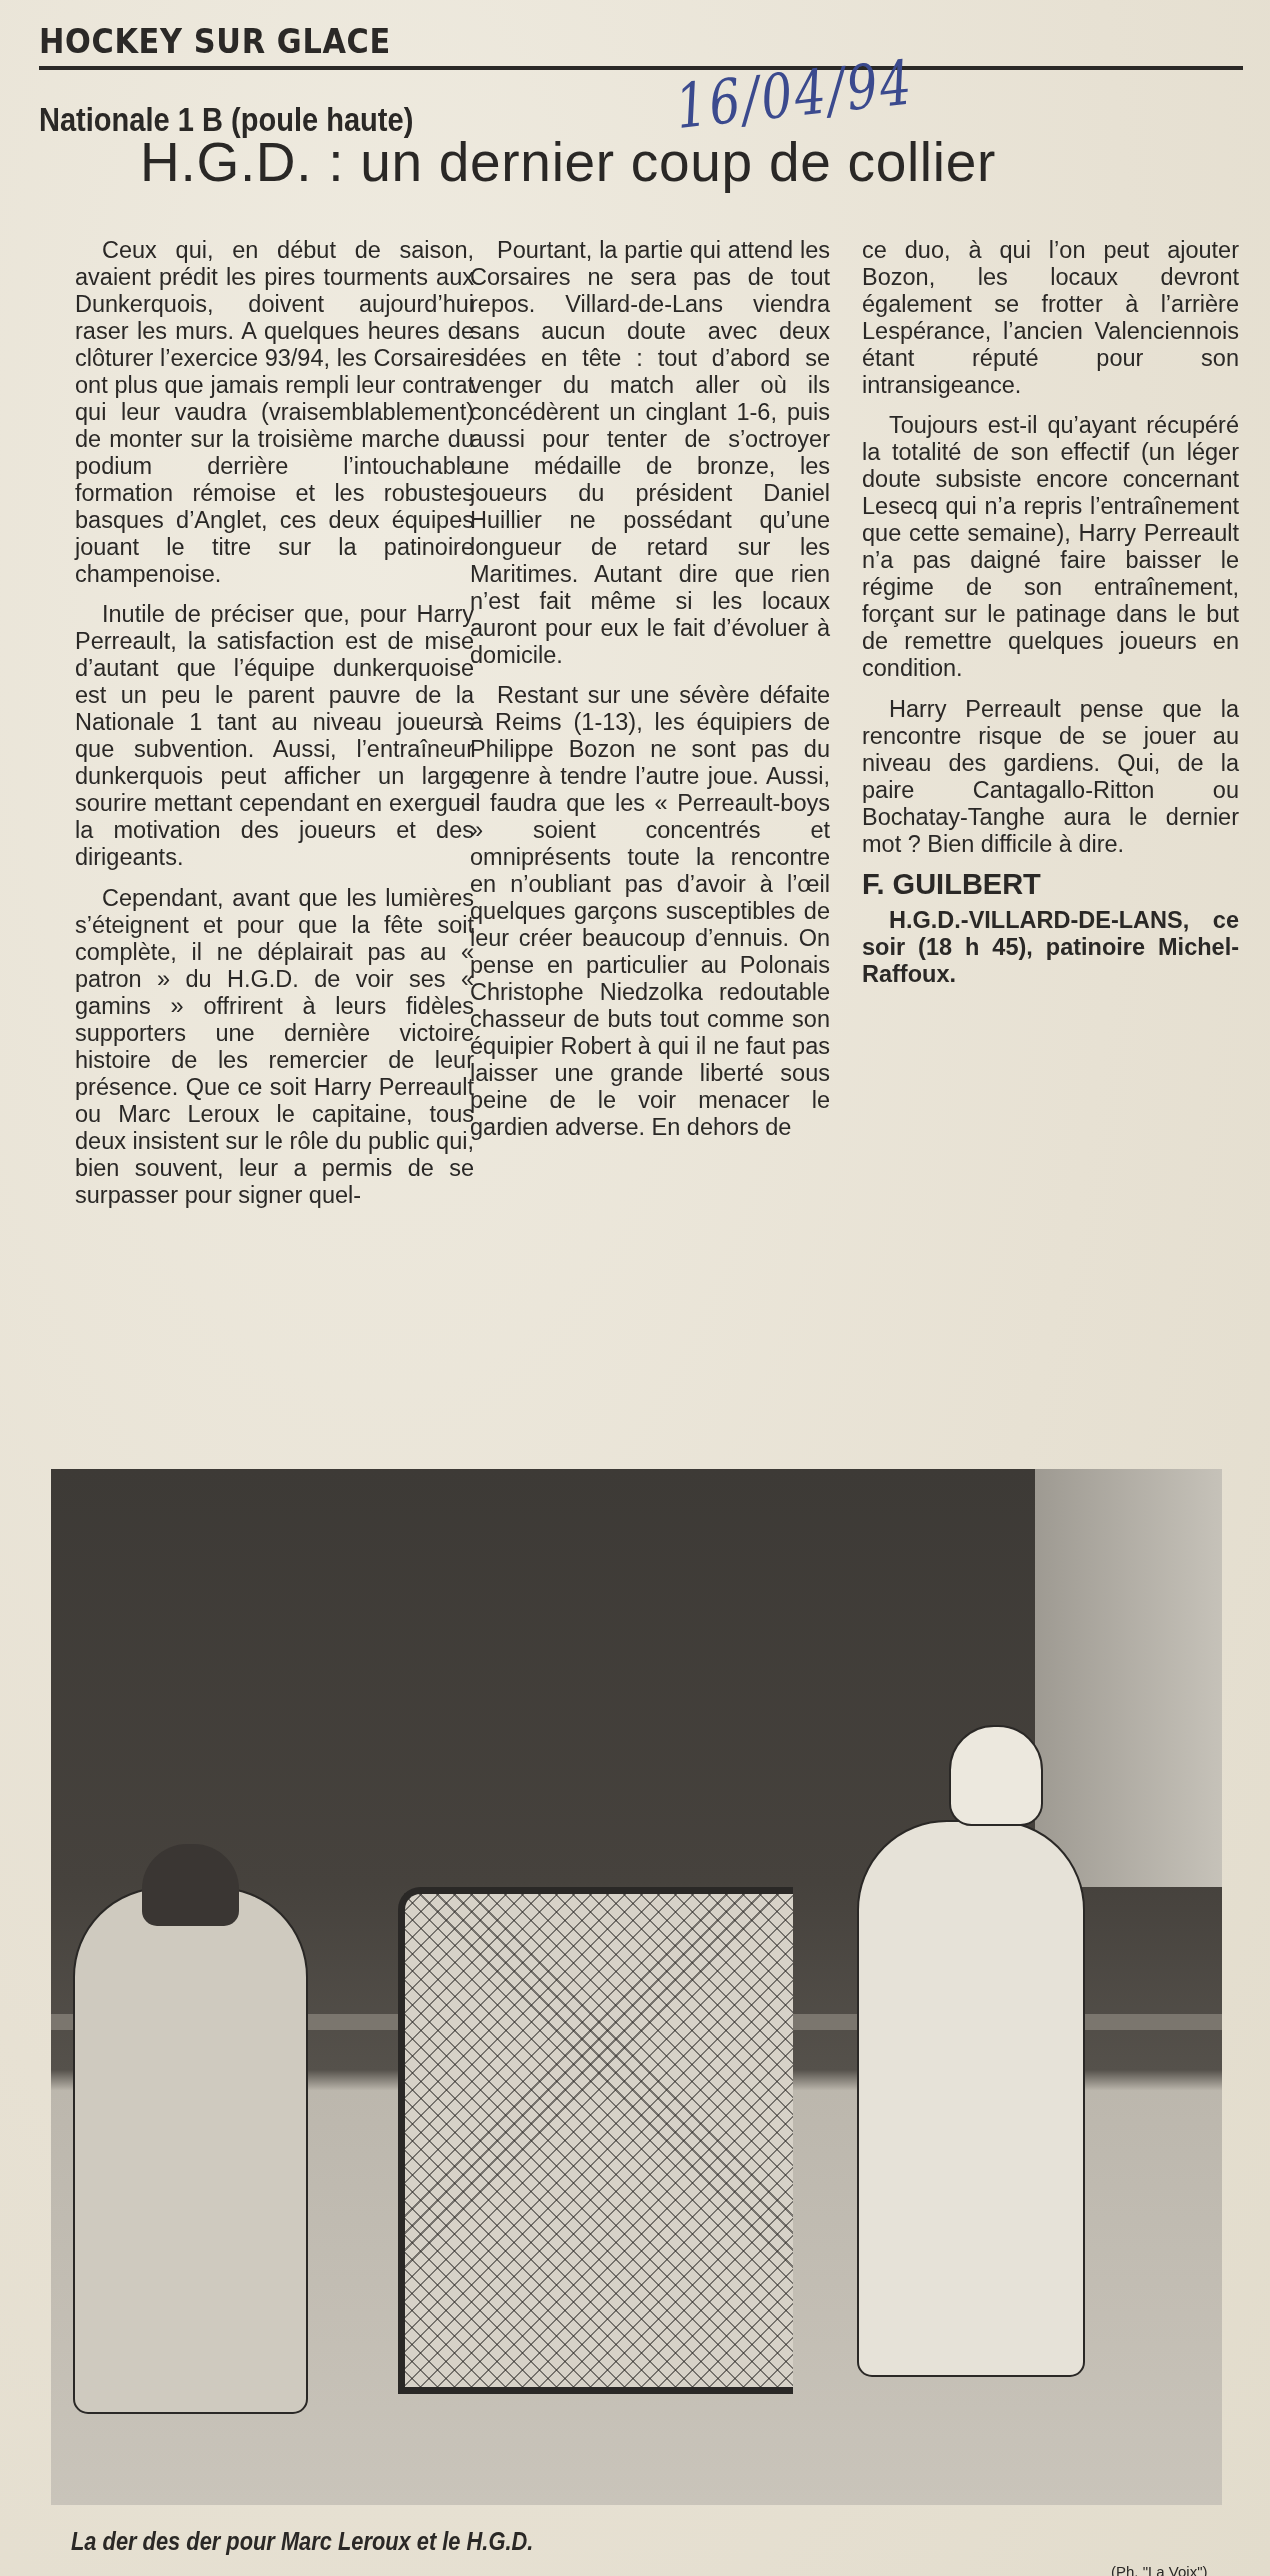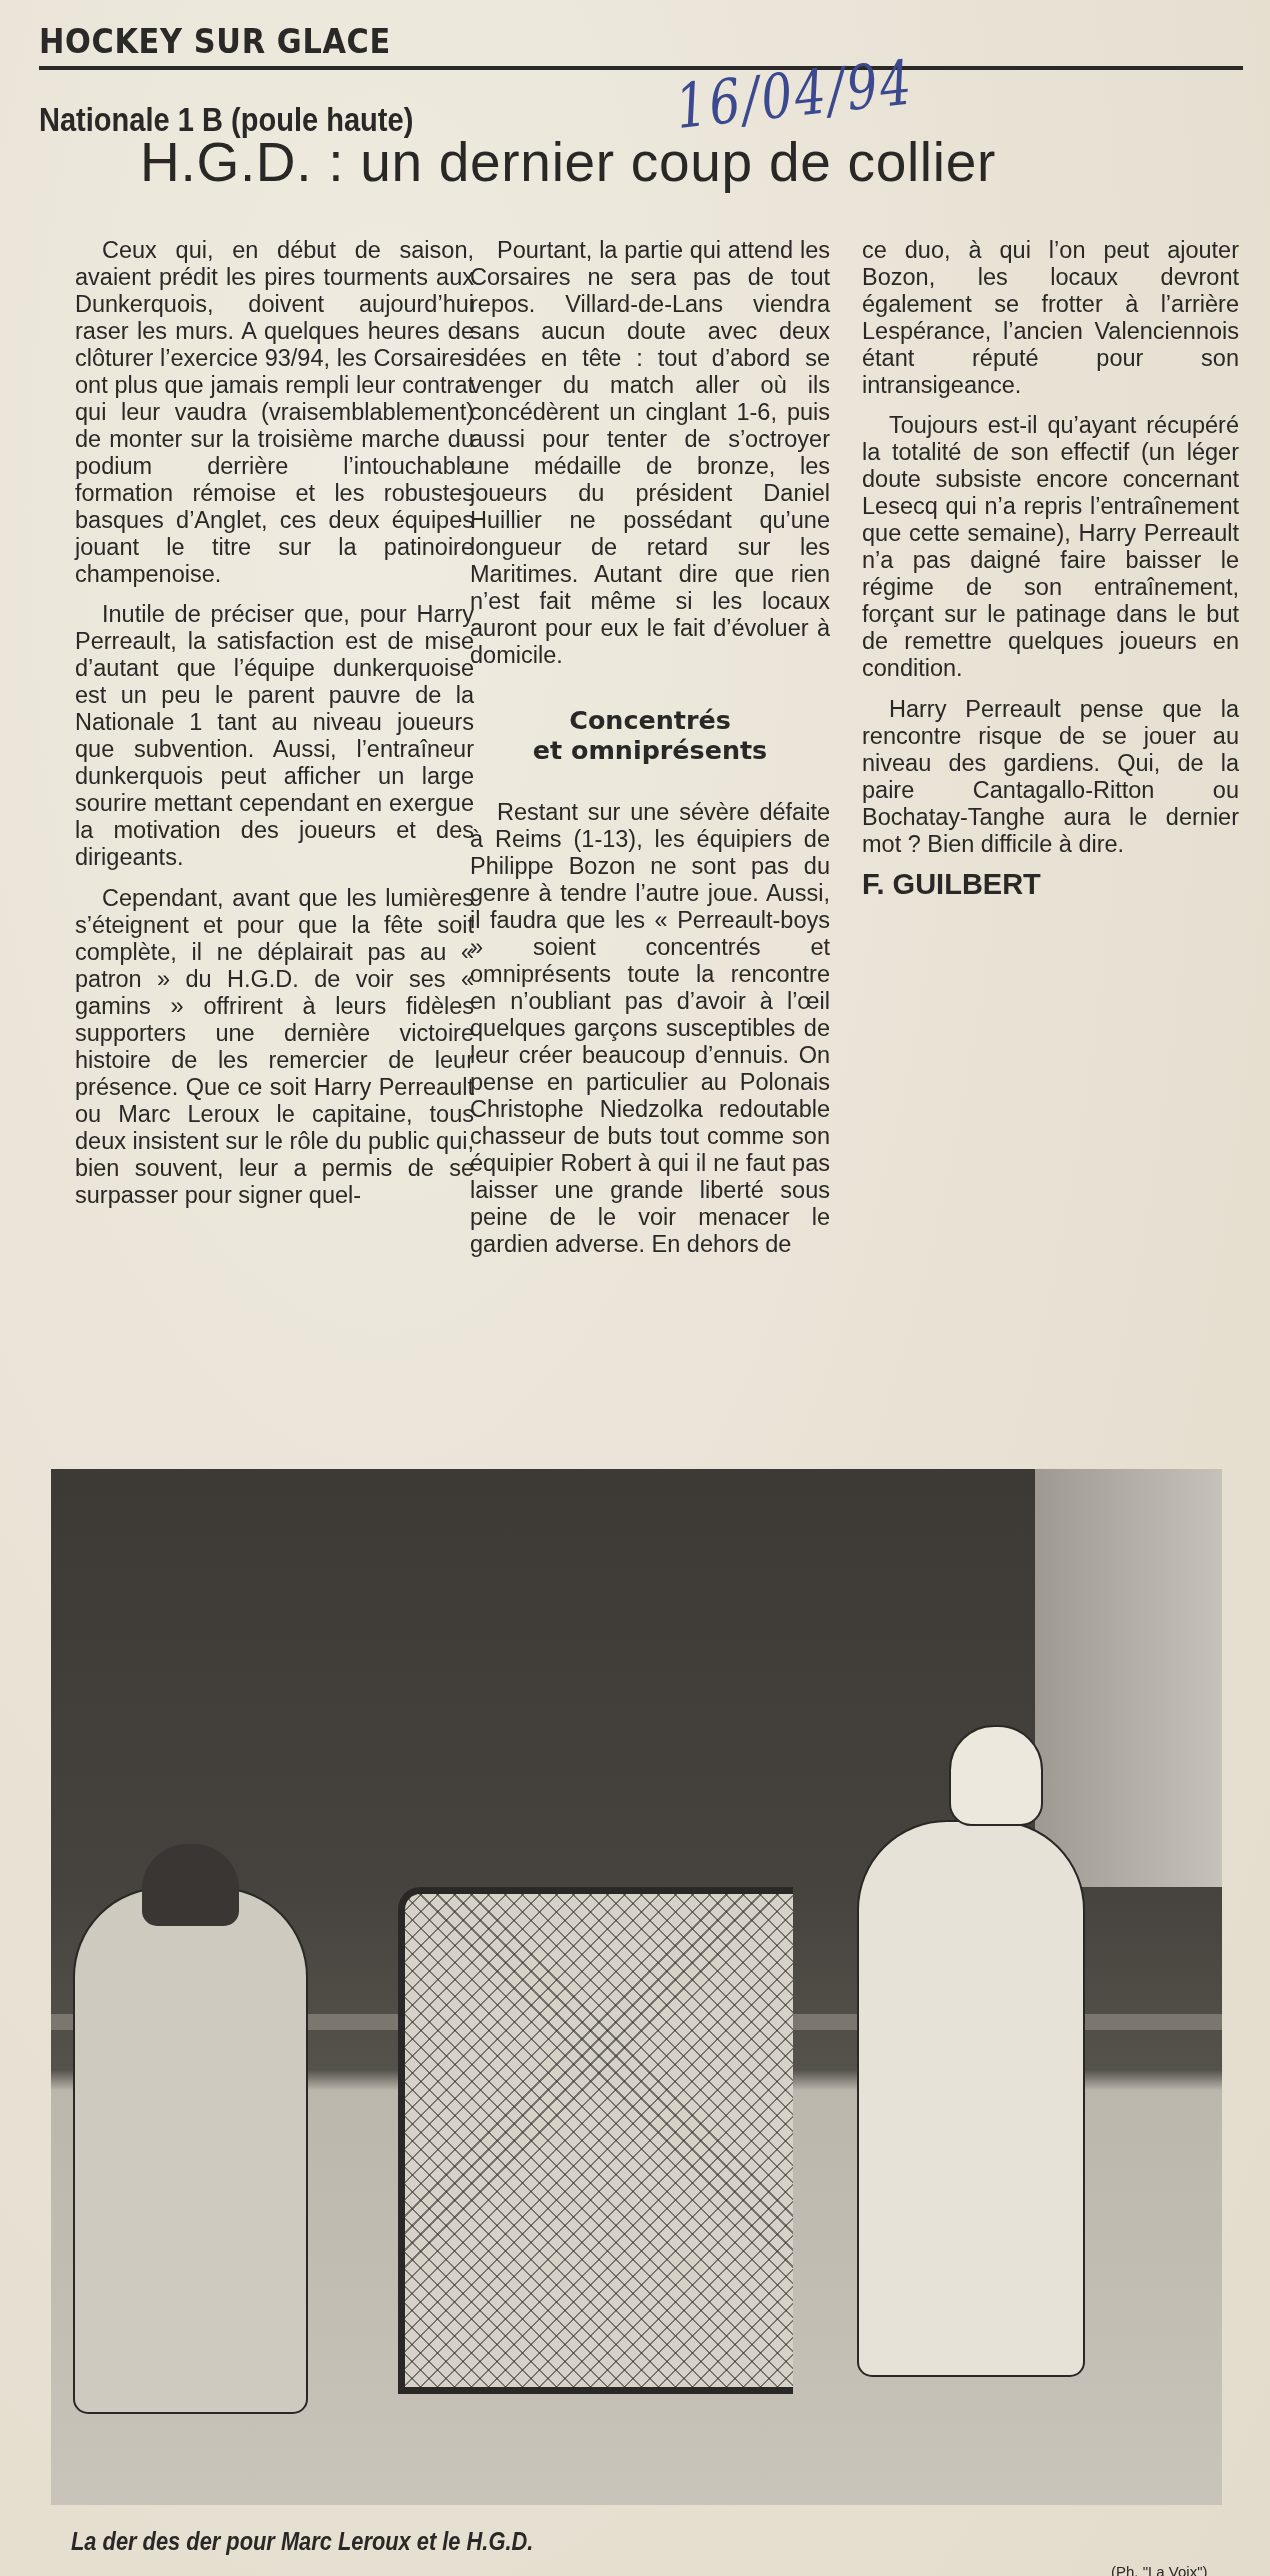--- a/index.html
+++ b/index.html
@@ -50,33 +50,30 @@
 <div class="headline">H.G.D. : un dernier coup de collier</div>
 
 <div class="col c1">
   <p>Ceux qui, en début de saison, avaient prédit les pires tourments aux Dunkerquois, doivent aujourd’hui raser les murs. A quelques heures de clôturer l’exercice 93/94, les Corsaires ont plus que jamais rempli leur contrat qui leur vaudra (vraisemblablement) de monter sur la troisième marche du podium derrière l’intouchable formation rémoise et les robustes basques d’Anglet, ces deux équipes jouant le titre sur la patinoire champenoise.</p>
   <p>Inutile de préciser que, pour Harry Perreault, la satisfaction est de mise d’autant que l’équipe dunkerquoise est un peu le parent pauvre de la Nationale 1 tant au niveau joueurs que subvention. Aussi, l’entraîneur dunkerquois peut afficher un large sourire mettant cependant en exergue la motivation des joueurs et des dirigeants.</p>
   <p>Cependant, avant que les lumières s’éteignent et pour que la fête soit complète, il ne déplairait pas au « patron » du H.G.D. de voir ses « gamins » offrirent à leurs fidèles supporters une dernière victoire histoire de les remercier de leur présence. Que ce soit Harry Perreault ou Marc Leroux le capitaine, tous deux insistent sur le rôle du public qui, bien souvent, leur a permis de se surpasser pour signer quel-</p>
 </div>
 
 <div class="col c2">
   <p>Pourtant, la partie qui attend les Corsaires ne sera pas de tout repos. Villard-de-Lans viendra sans aucun doute avec deux idées en tête : tout d’abord se venger du match aller où ils concédèrent un cinglant 1-6, puis aussi pour tenter de s’octroyer une médaille de bronze, les joueurs du président Daniel Huillier ne possédant qu’une longueur de retard sur les Maritimes. Autant dire que rien n’est fait même si les locaux auront pour eux le fait d’évoluer à domicile.</p>
-  <div class="subhead">
-    <div>Concentrés</div>
-    <div>et omniprésents</div>
-  </div>
   <p>Restant sur une sévère défaite à Reims (1-13), les équipiers de Philippe Bozon ne sont pas du genre à tendre l’autre joue. Aussi, il faudra que les « Perreault-boys » soient concentrés et omniprésents toute la rencontre en n’oubliant pas d’avoir à l’œil quelques garçons susceptibles de leur créer beaucoup d’ennuis. On pense en particulier au Polonais Christophe Niedzolka redoutable chasseur de buts tout comme son équipier Robert à qui il ne faut pas laisser une grande liberté sous peine de le voir menacer le gardien adverse. En dehors de</p>
 </div>
 
 <div class="col c3">
   <p style="text-indent:0">ce duo, à qui l’on peut ajouter Bozon, les locaux devront également se frotter à l’arrière Lespérance, l’ancien Valenciennois étant réputé pour son intransigeance.</p>
   <p>Toujours est-il qu’ayant récupéré la totalité de son effectif (un léger doute subsiste encore concernant Lesecq qui n’a repris l’entraînement que cette semaine), Harry Perreault n’a pas daigné faire baisser le régime de son entraînement, forçant sur le patinage dans le but de remettre quelques joueurs en condition.</p>
   <p>Harry Perreault pense que la rencontre risque de se jouer au niveau des gardiens. Qui, de la paire Cantagallo-Ritton ou Bochatay-Tanghe aura le dernier mot ? Bien difficile à dire.</p>
   <div class="sign">F. GUILBERT</div>
   <div class="bold">
+    <p>H.G.D.-VILLARD-DE-LANS, ce soir (18 h 45), patinoire Michel-Raffoux.</p>
   </div>
 </div>
 
 <div class="photo">
   <div class="wall"></div>
   <div class="board"></div>
   <div class="net"></div>
   <div class="player p1">
       <div class="helmet"></div>
     </div>

